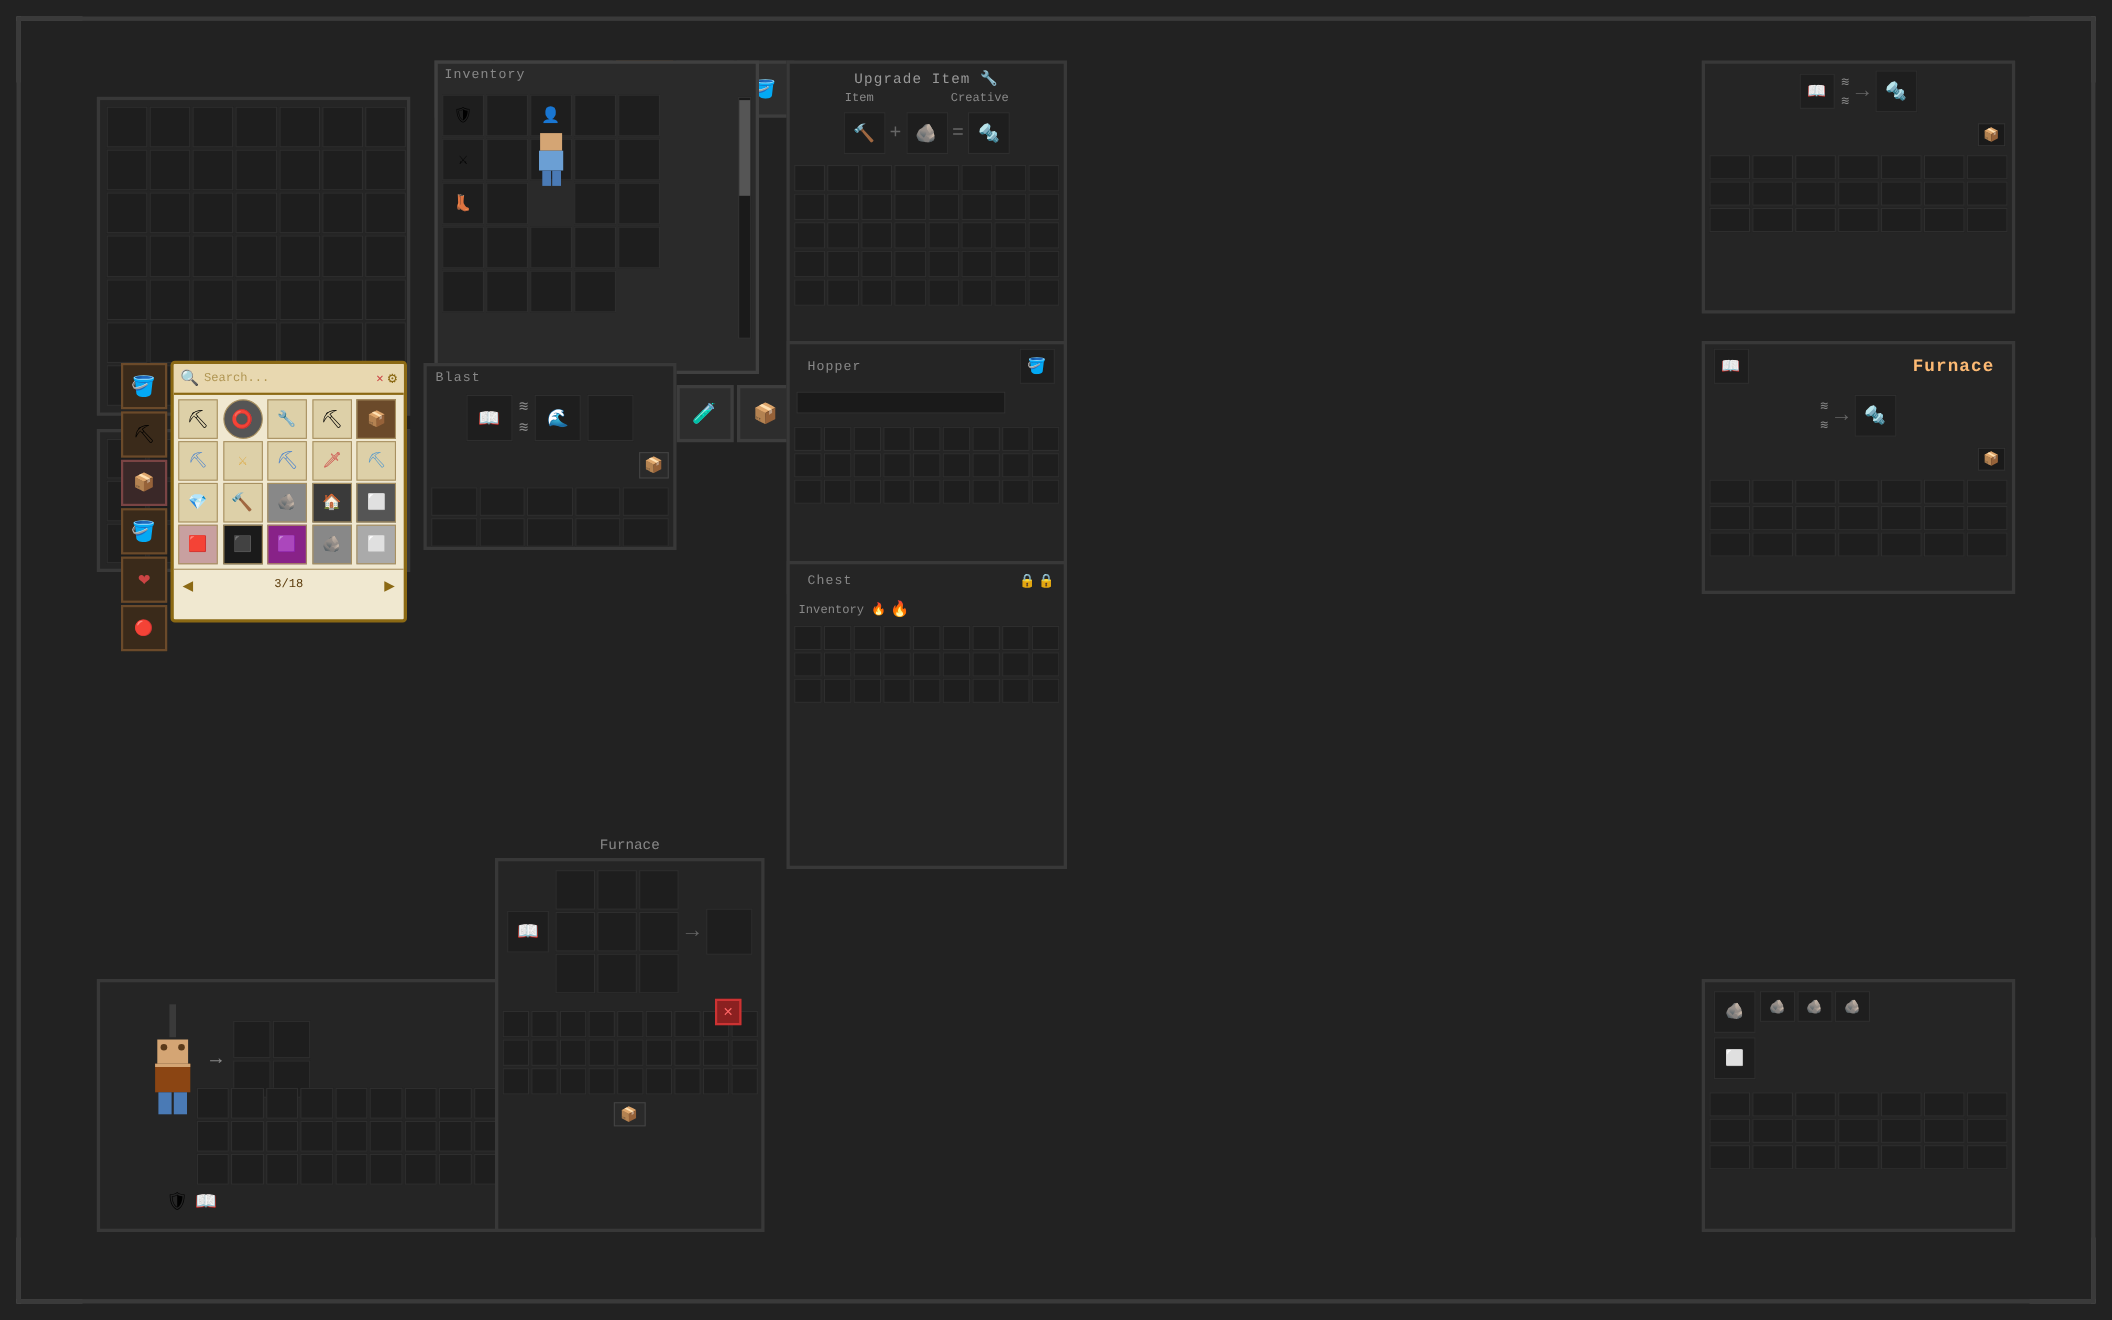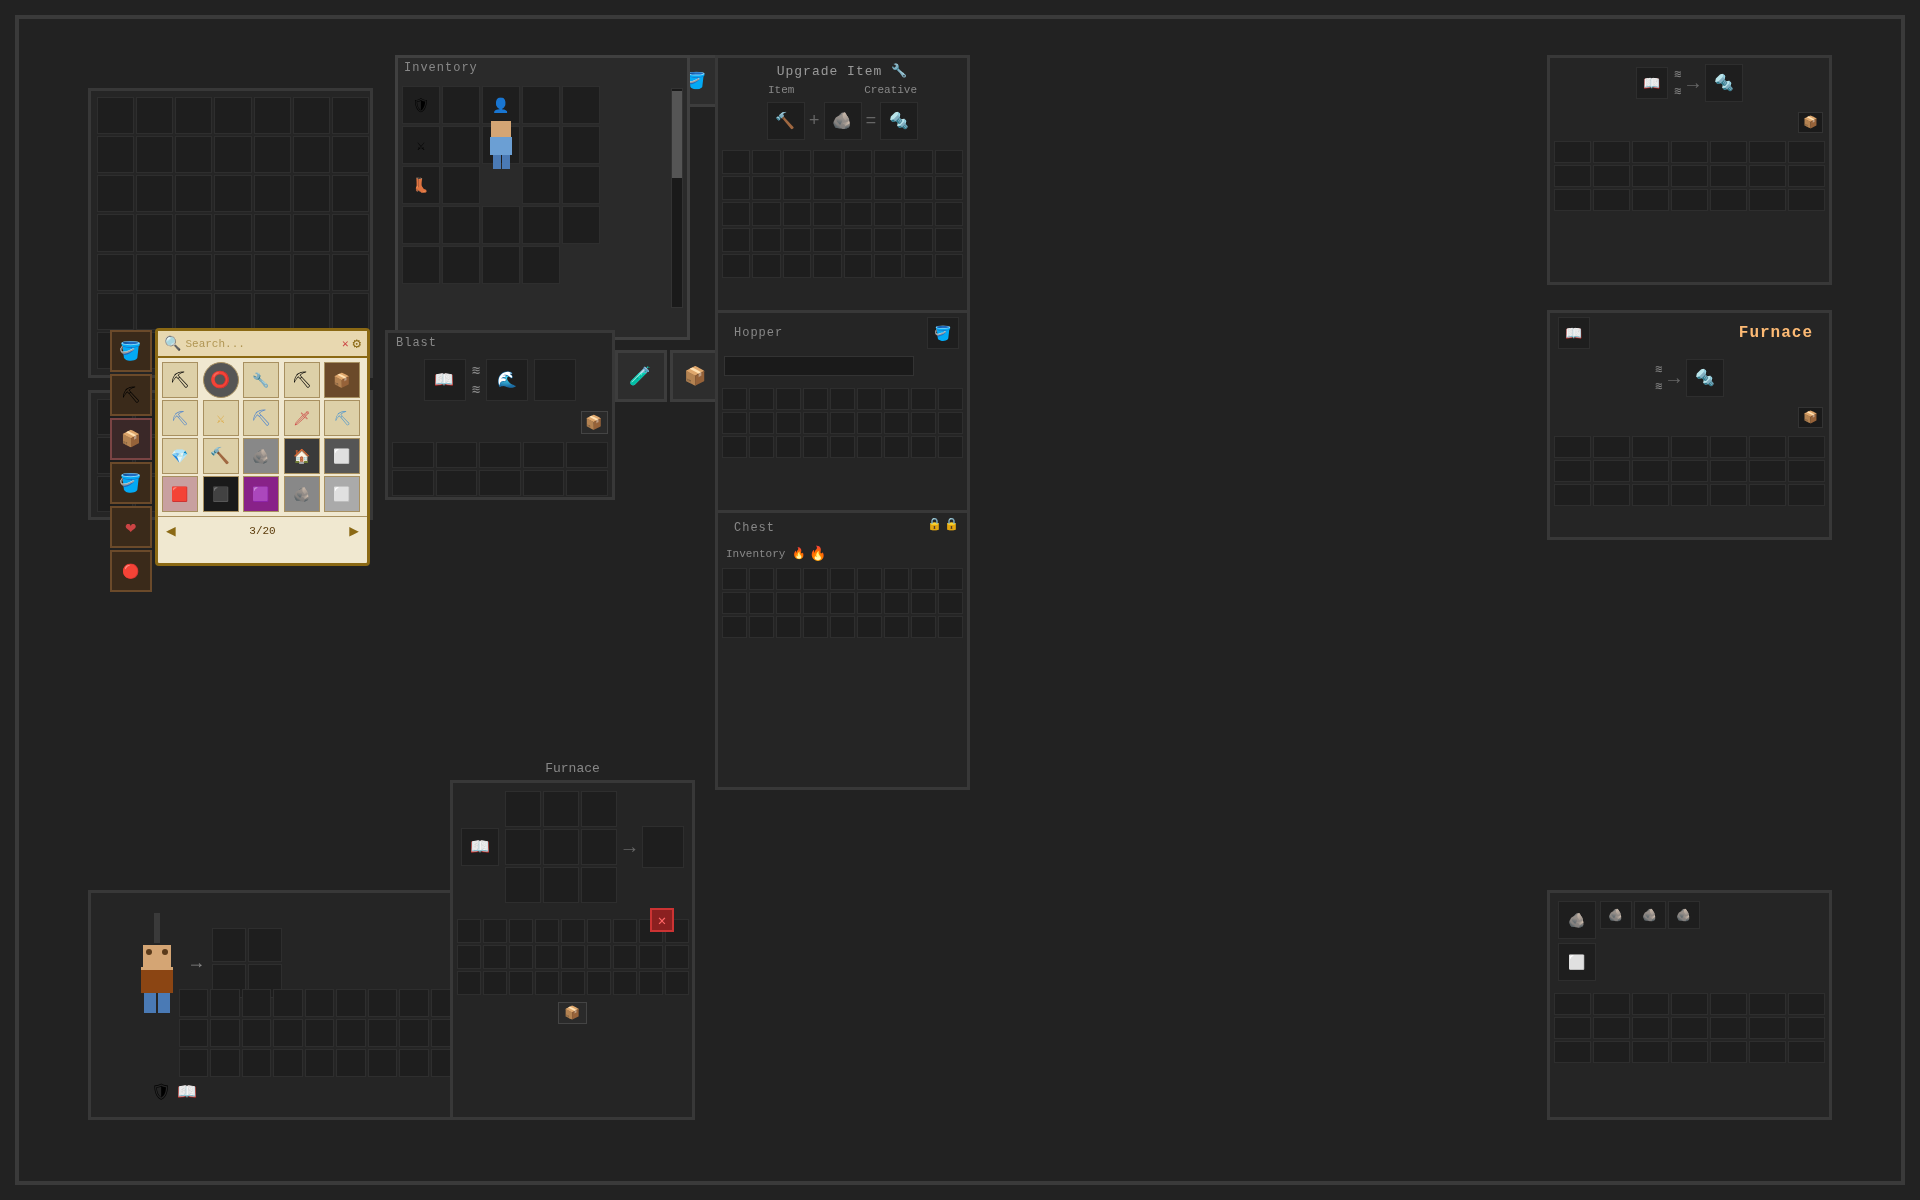--- a/index.html
+++ b/index.html
@@ -567,21 +567,21 @@
       <div class="search-cell" style="font-size:14px; background:#555;">⬜</div>
 
       <div class="search-cell" style="font-size:14px; background:#c8a0a0;">🟥</div>
       <div class="search-cell" style="font-size:14px; background:#1a1a1a;">⬛</div>
       <div class="search-cell" style="font-size:14px; background:#882288; color:#ff88ff;">🟪</div>
       <div class="search-cell" style="font-size:14px; background:#888888;">🪨</div>
       <div class="search-cell" style="font-size:14px; background:#aaaaaa;">⬜</div>
     </div>
     <div class="search-footer">
       <span class="page-nav">◀</span>
-      <span class="page-text">3/20</span>
+      <span class="page-text">3/18</span>
       <span class="page-nav">▶</span>
     </div>
   </div>
 
   <div class="bottom-left-panel">
 
     <div style="position:absolute; left:50px; top:20px; display:flex; align-items:center;">
       <div style="margin-right:8px;">
         <div style="width:6px; height:30px; background:#3a3a3a; margin:0 auto 2px;"></div>
         <div style="width:28px;height:22px;background:#d4a574;margin:0 auto;position:relative;">
@@ -818,21 +818,21 @@
         <div class="inv-cell" style="height:22px;"></div>
         <div class="inv-cell" style="height:22px;"></div>
         <div class="inv-cell" style="height:22px;"></div>
         <div class="inv-cell" style="height:22px;"></div>
         <div class="inv-cell" style="height:22px;"></div>
         <div class="inv-cell" style="height:22px;"></div>
     </div>
   </div>
 
   <div class="chest-panel">
-    <div style="display:flex; align-items:flex-start; justify-content:space-between; padding:4px 8px;">
+    <div style="display:flex; align-items:center; justify-content:space-between; padding:4px 8px;">
       <span class="chest-label pixel-text">Chest</span>
       <div style="display:flex;gap:2px;">
         <span style="font-size:12px;color:#888;">🔒</span>
         <span style="font-size:12px;color:#888;">🔒</span>
       </div>
     </div>
 
     <div style="display:flex; align-items:center; padding:2px 8px;">
       <span style="color:#888;font-size:11px;font-family:'Courier New',monospace;">Inventory 🔥</span>
       <span style="font-size:14px;margin-left:4px;">🔥</span>

